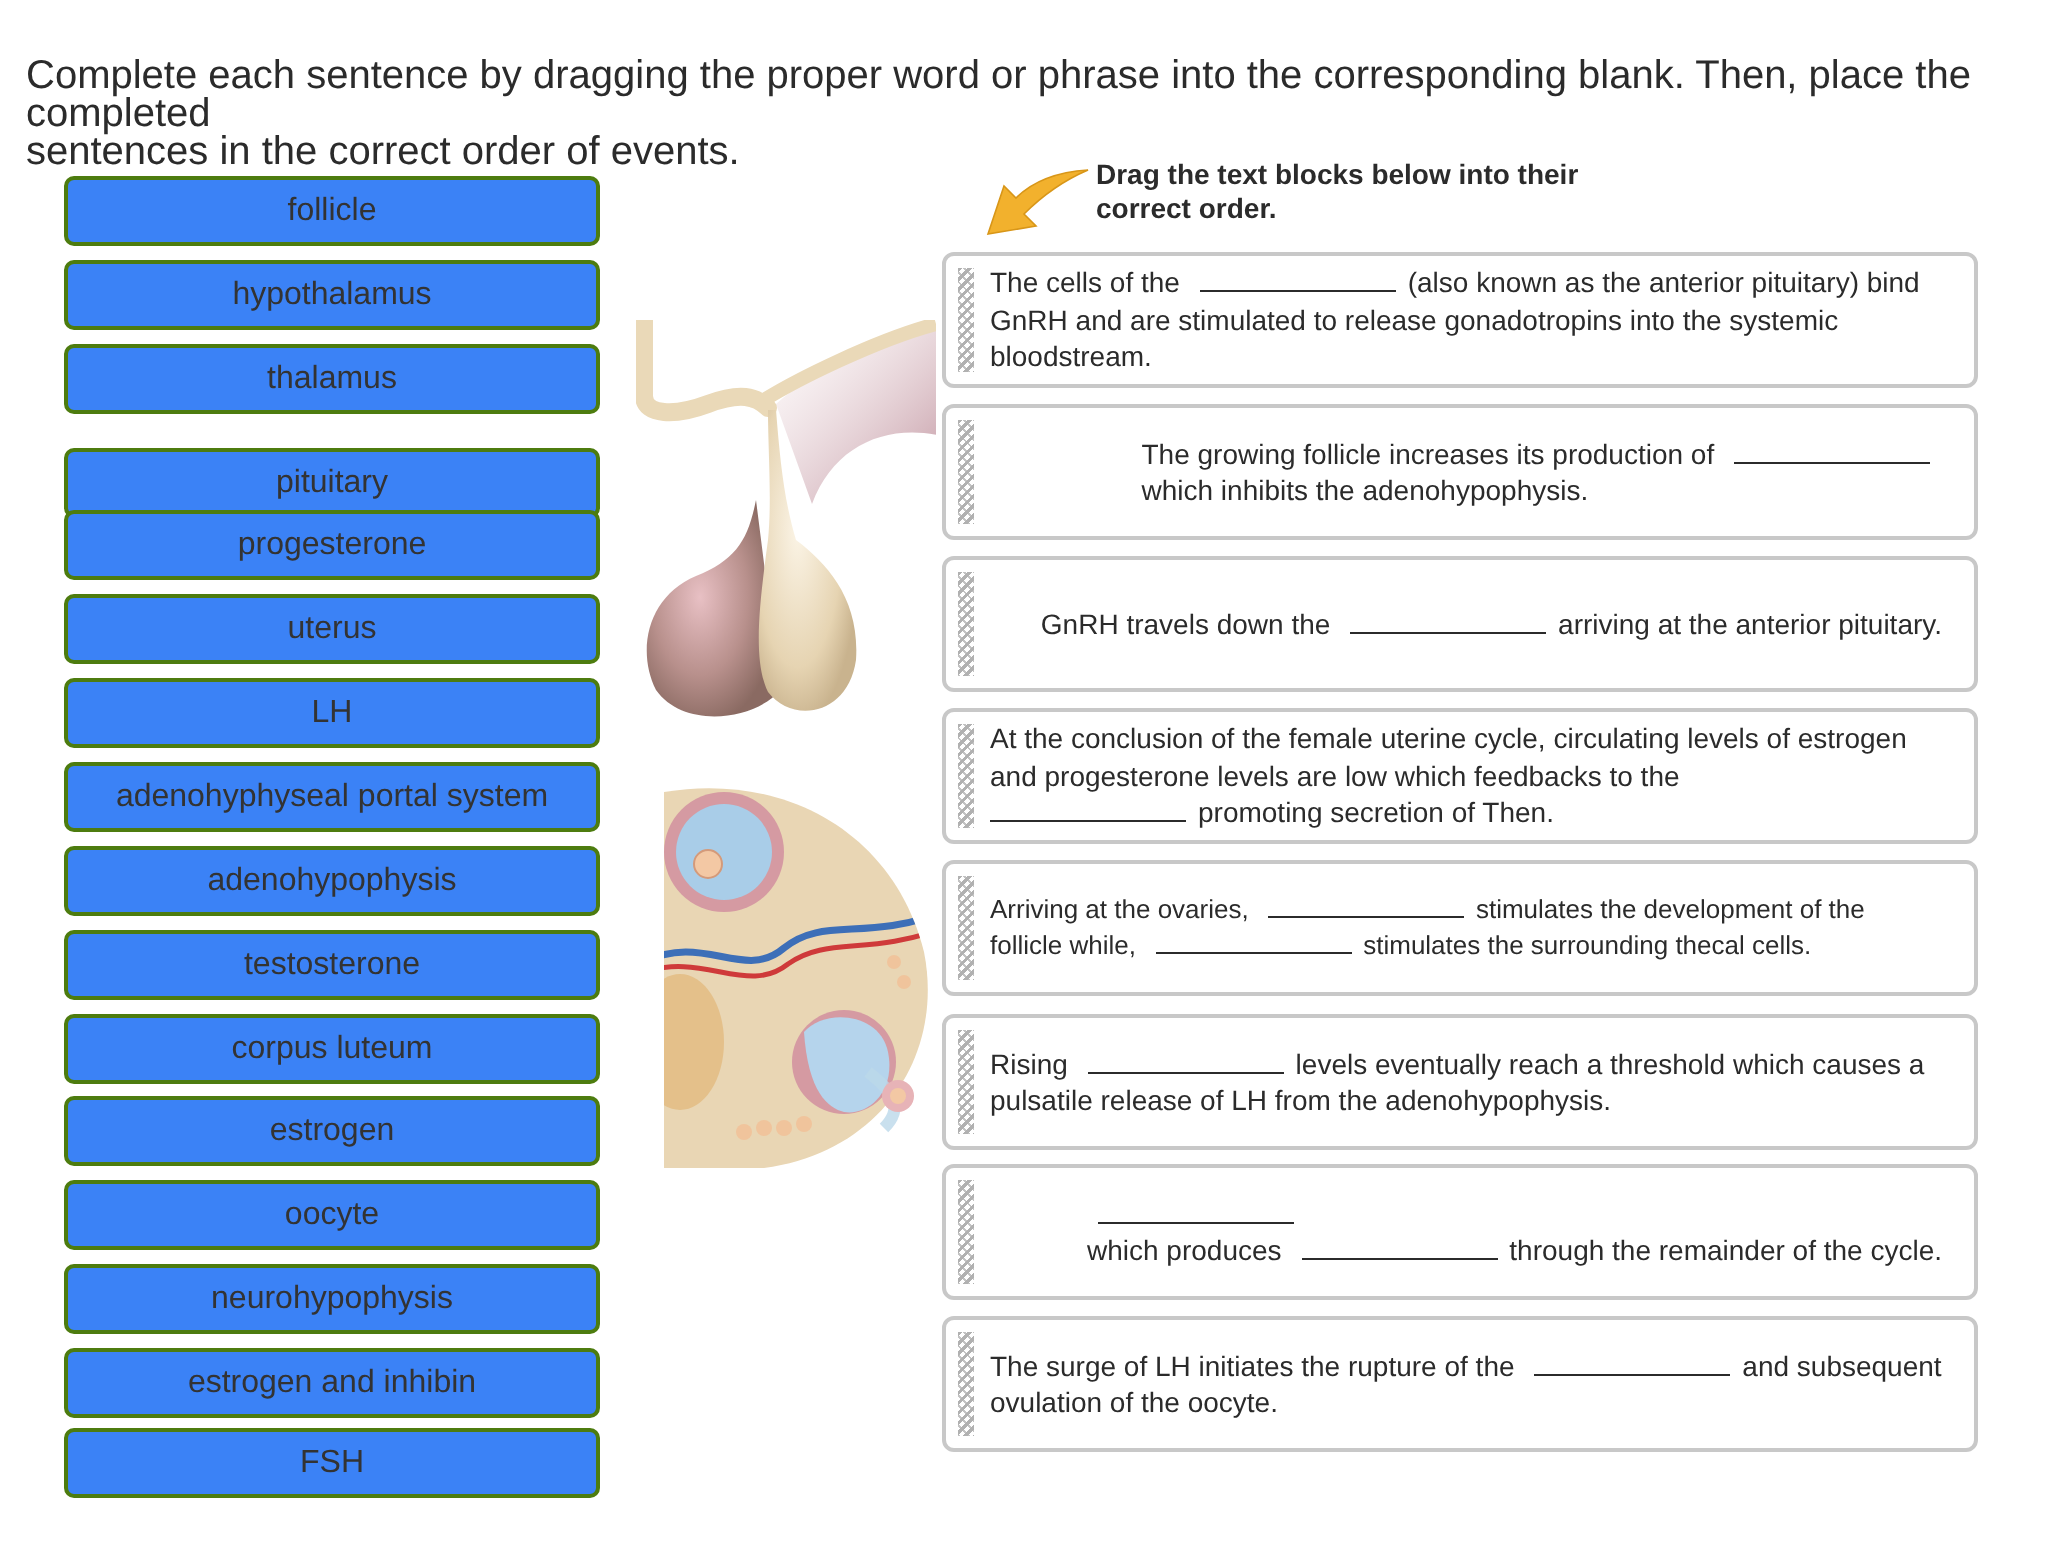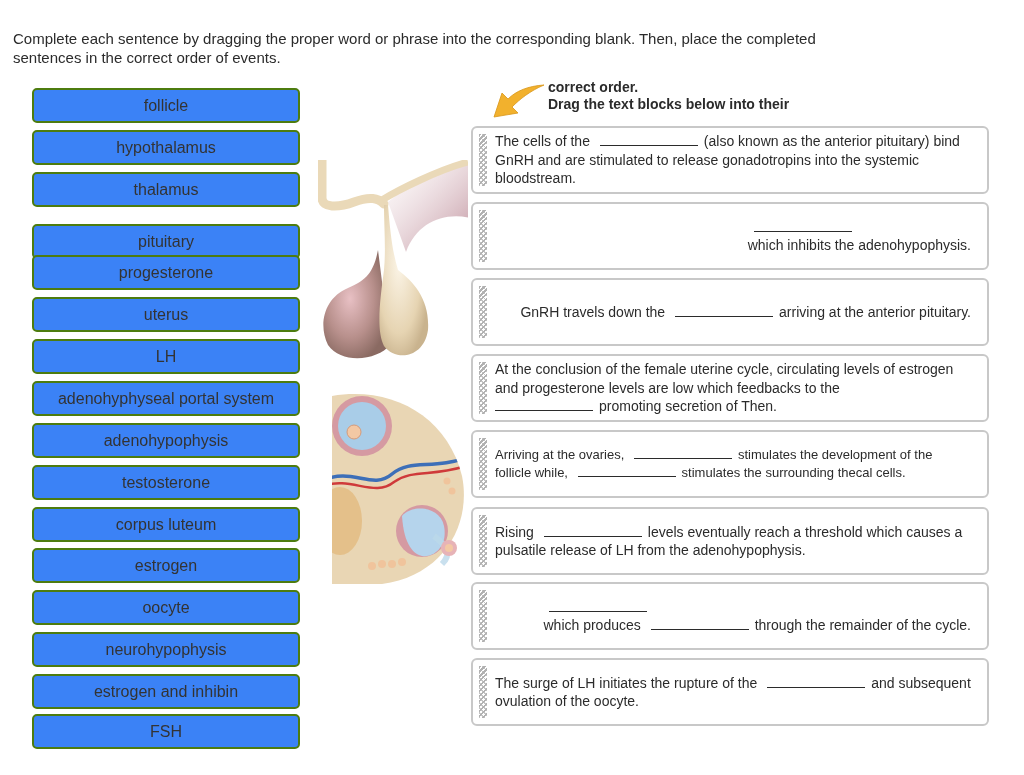--- a/index.html
+++ b/index.html
@@ -1,21 +1,21 @@
 <!DOCTYPE html>
 <html><head>
   <meta charset="utf-8">
   <style>
     * { box-sizing: border-box; margin: 0; padding: 0; }
     html, body { width: 1024px; height: 775px; background: #ffffff; overflow: hidden; }
     body { position: relative; font-family: "Liberation Sans", "DejaVu Sans", sans-serif; color: #333333; }
 
     .instructions {
       position: absolute; left: 13px; top: 29px; width: 1000px;
-      font-size: 15px; line-height: 19px; color: #2b2b2b;
+      font-size: 20px; line-height: 19px; color: #2b2b2b;
     }
 
     .word-bank { position: absolute; left: 32px; top: 88px; width: 268px; }
     .word {
       position: absolute; left: 0; width: 268px; height: 35px;
       border: 2px solid #4d7c0f; border-radius: 5px; background: #3b82f6;
       font-size: 16px; color: #333333;
       display: flex; align-items: center; justify-content: center;
       cursor: grab;
     }
@@ -129,37 +129,38 @@
   </g>
   <path d="M112 150 C125 160 130 168 120 178" fill="none" stroke="#bcd8ea" stroke-width="6" opacity="0.8"></path>
   <circle cx="127" cy="162" r="8" fill="#e7b3b7"></circle>
   <circle cx="127" cy="162" r="4" fill="#f3c8a4"></circle>
 </svg>
 
 <svg class="arrow-icon" viewBox="0 0 56 38">
   <path d="M54 2 C38 3 26 8 18 16 L12 10 L4 34 L28 30 L22 24 C30 16 40 8 54 2 Z" fill="#f2b12d" stroke="#d89618" stroke-width="0.8"></path>
 </svg>
 <div class="drag-hint">
+  <div>Drag the text blocks below into their</div>
   <div>correct order.</div>
-  <div>Drag the text blocks below into their</div>
 </div>
 
 <div class="sentences">
 
   <div class="sentence" style="top:0px">
     <div class="grip"></div>
     <div class="sentence-text">
       <span>The cells of the</span>
       <span class="blank"></span><span>(also known as the anterior pituitary) bind GnRH and are stimulated to release gonadotropins into the systemic bloodstream.</span>
     </div>
   </div>
 
   <div class="sentence" style="top:76px">
     <div class="grip"></div>
     <div class="sentence-text">
+      <span>The growing follicle increases its production of</span>
       <span class="blank"></span><br>
       <span>which inhibits the adenohypophysis.</span>
     </div>
   </div>
 
   <div class="sentence" style="top:152px">
     <div class="grip"></div>
     <div class="sentence-text">
       <span>GnRH travels down the</span>
       <span class="blank"></span><span>arriving at the anterior pituitary.</span>

